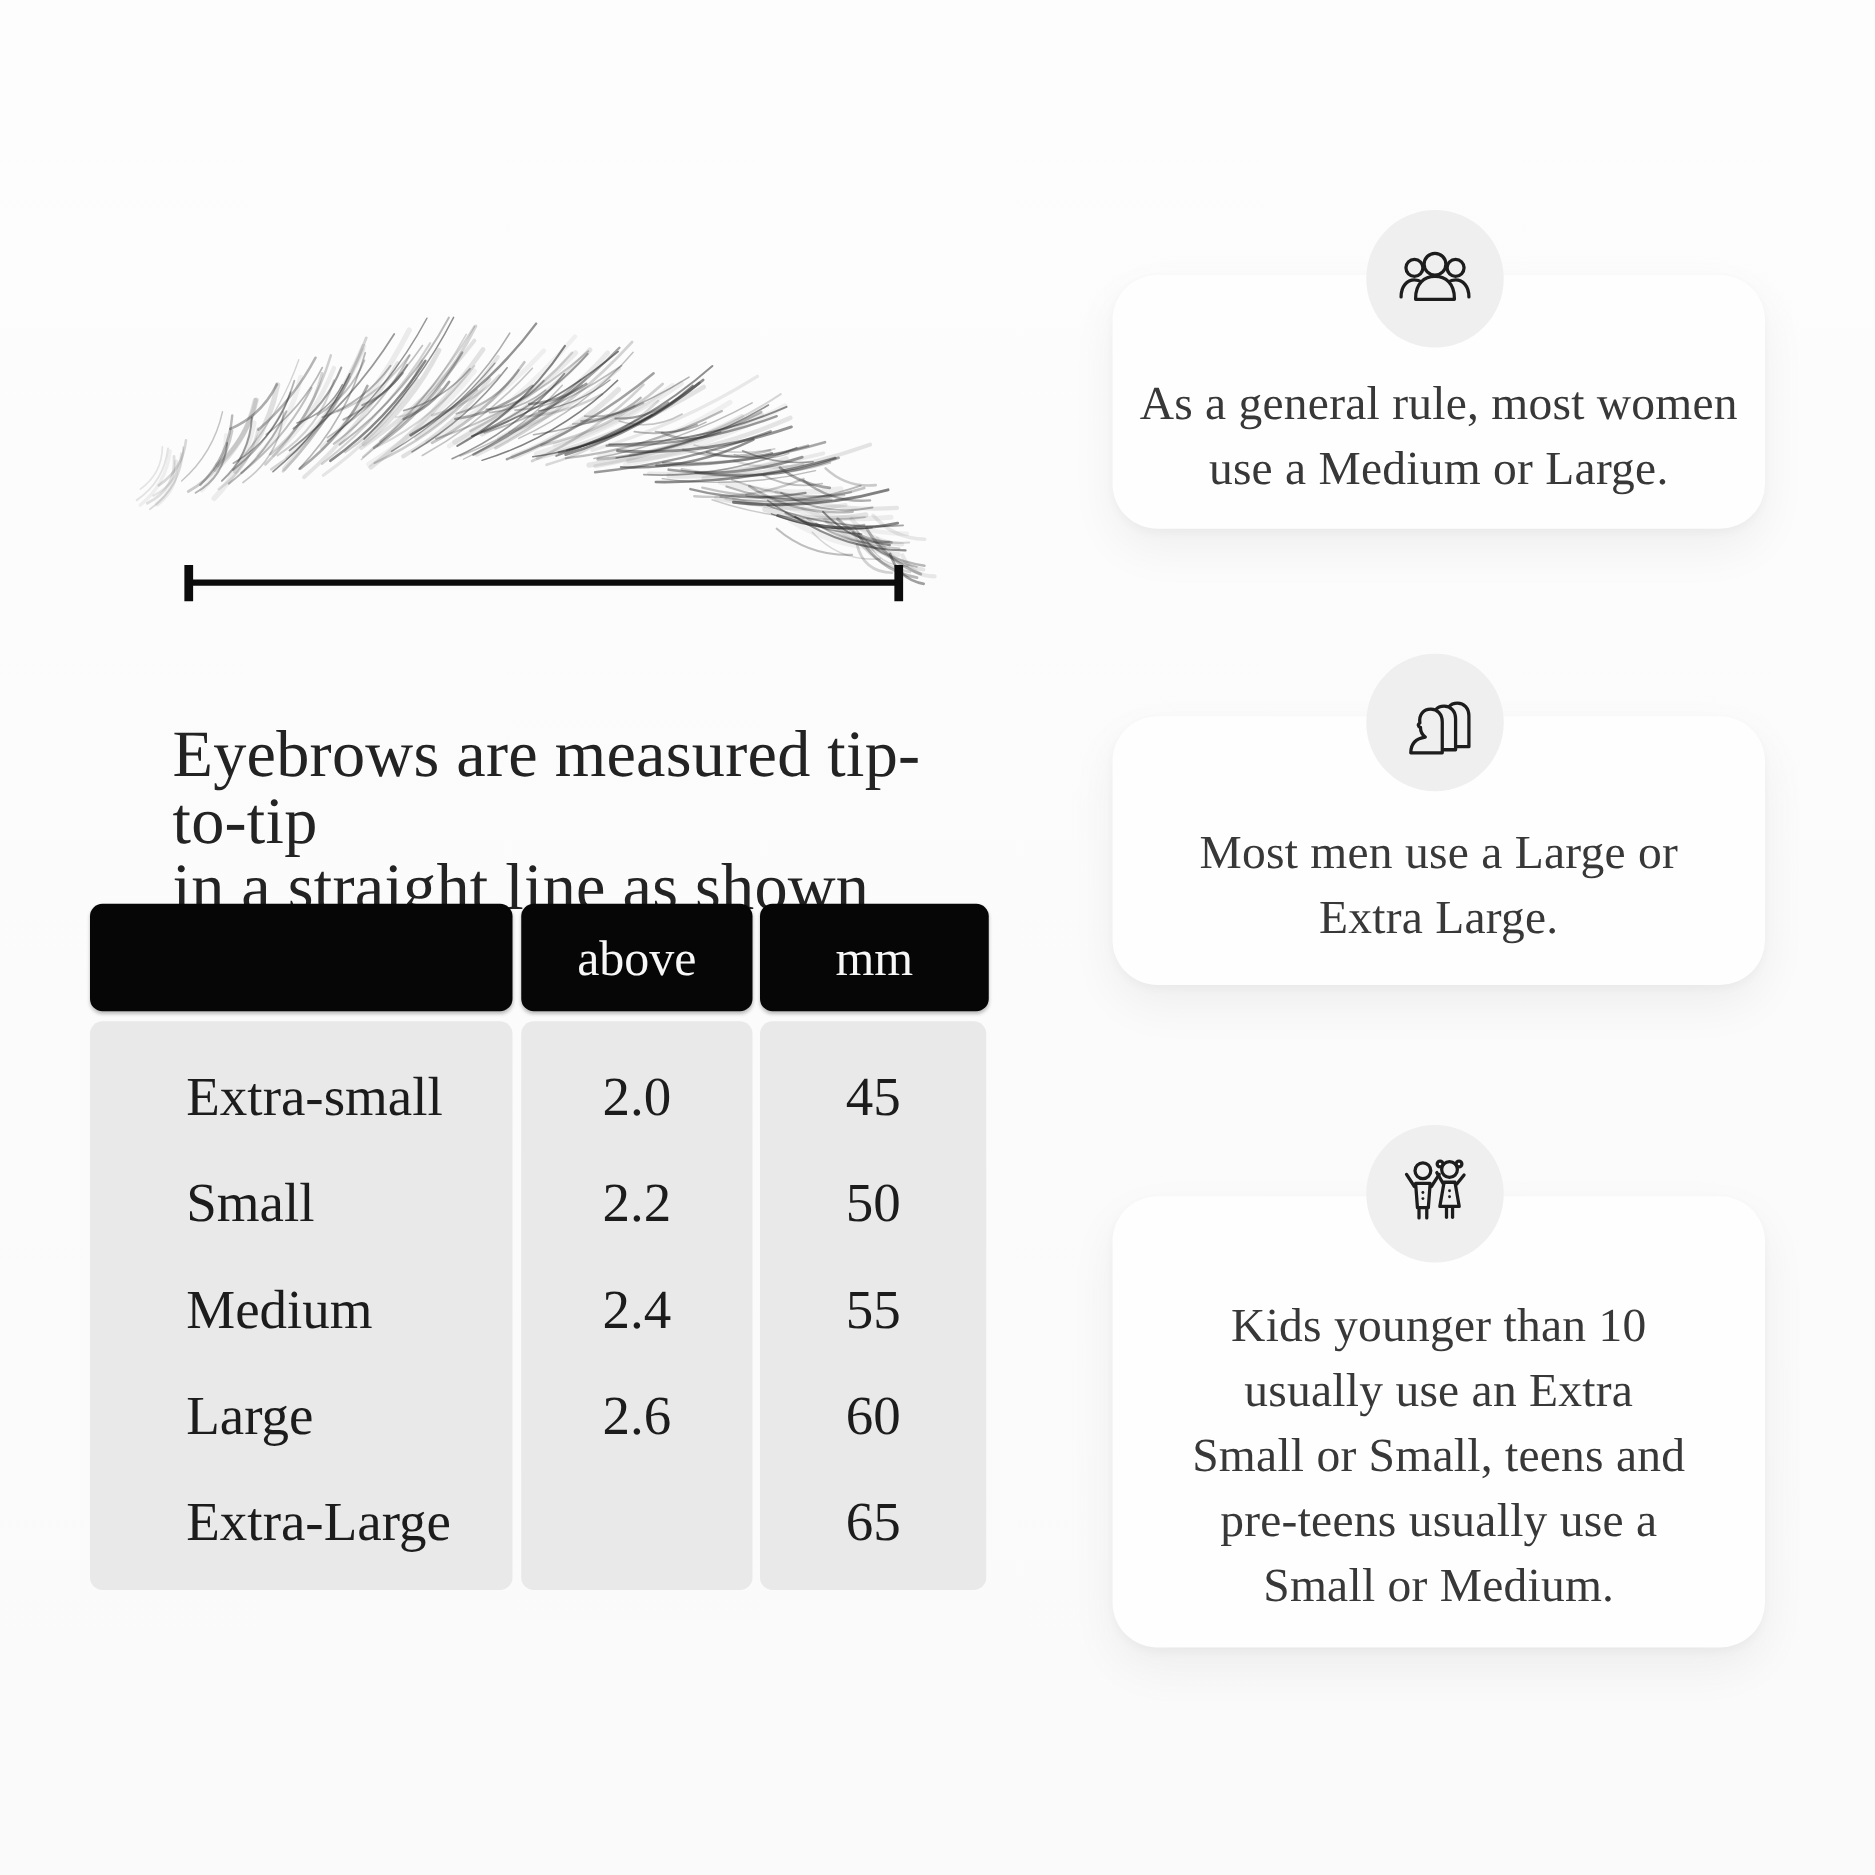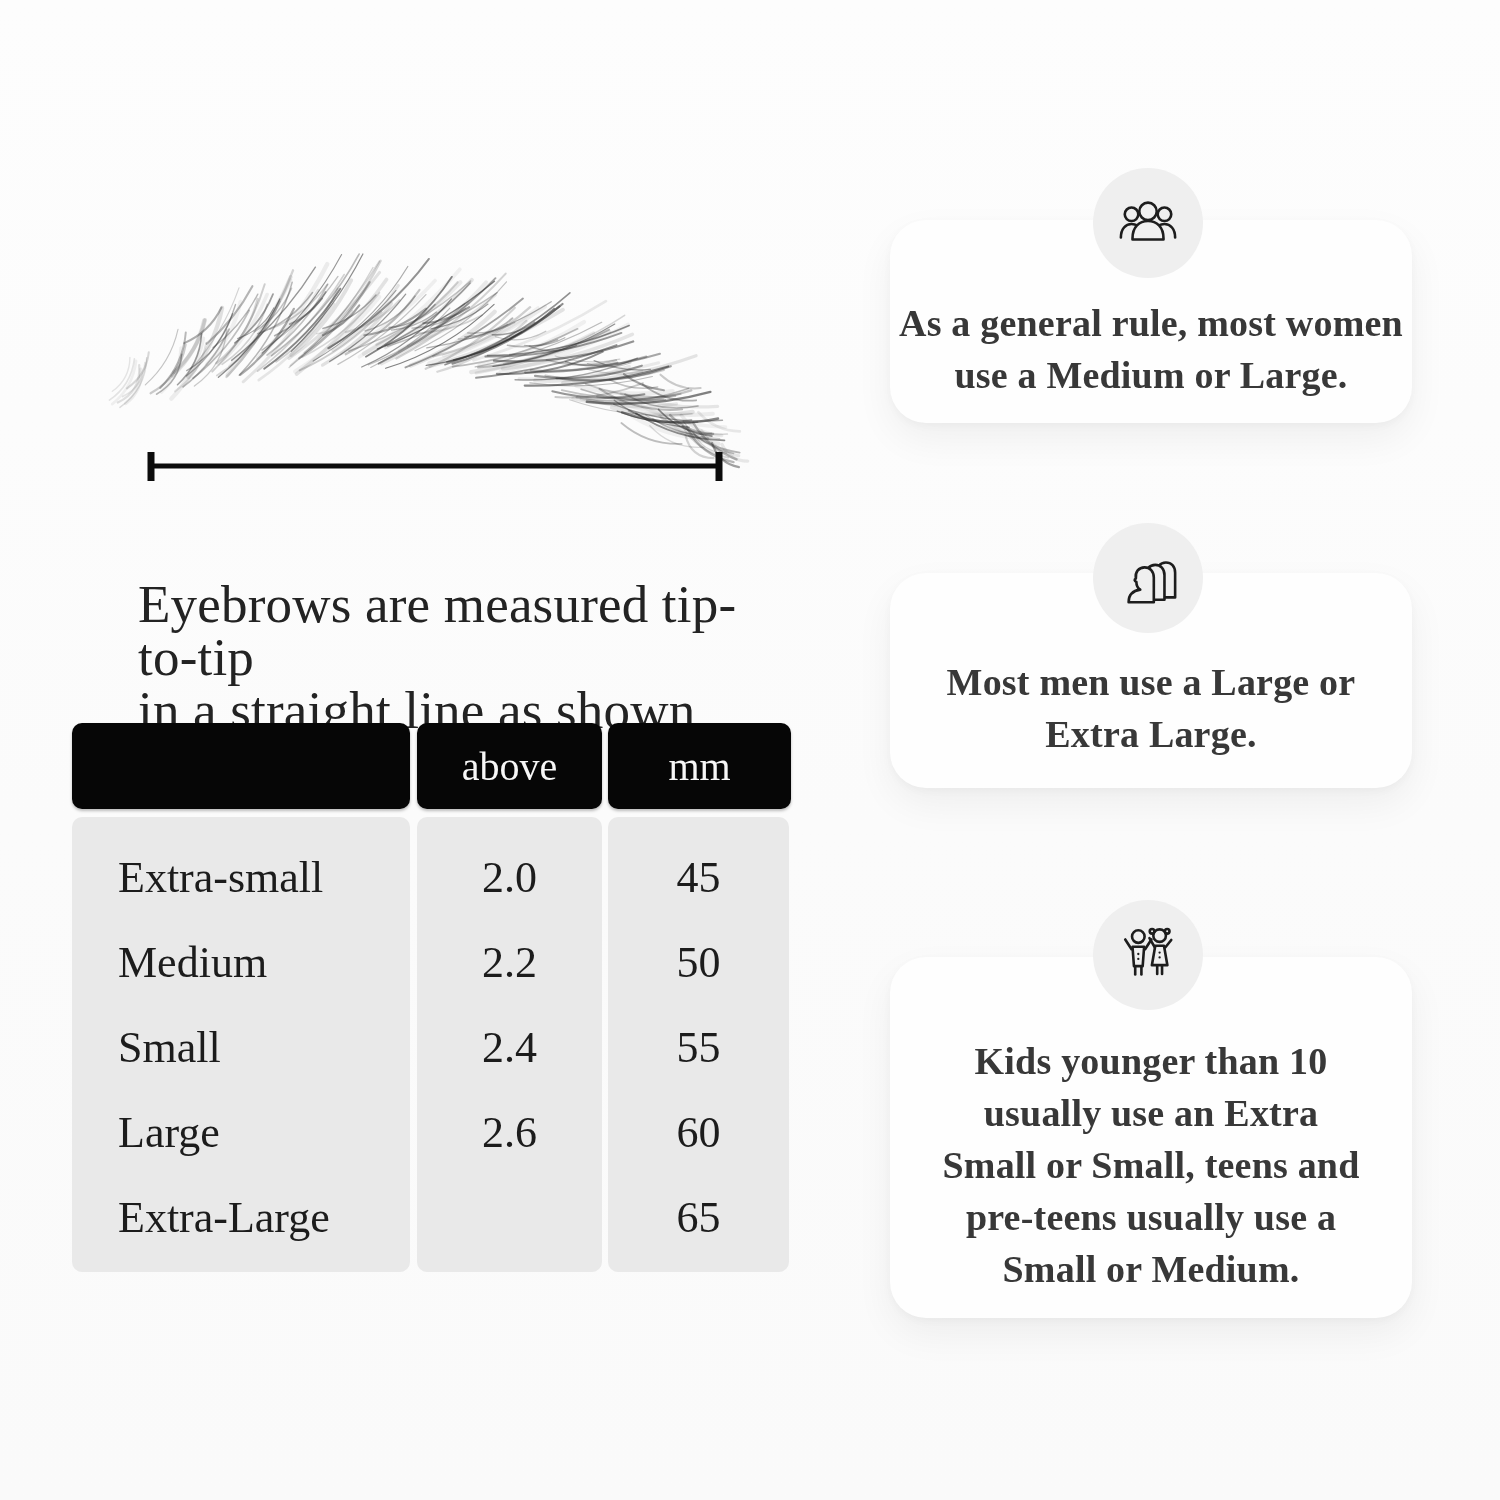--- a/index.html
+++ b/index.html
@@ -26,28 +26,28 @@
   .hdr-inches{left:417px;width:185px;}
   .hdr-mm{left:608px;width:183px;}
   .tbl-col{
     position:absolute;top:817px;height:455px;background:#e9e9e9;border-radius:10px;
     padding-top:18px;box-sizing:border-box;
   }
   .col-labels{left:72px;width:338px;}
   .col-inches{left:417px;width:185px;}
   .col-mm{left:608px;width:181px;}
   .cell{height:85px;display:flex;align-items:center;font-size:44px;color:#1c1c1c;}
-  .col-labels .cell{padding-left:46px;}
+  .col-labels .cell{padding-left:77px;}
   .col-inches .cell,.col-mm .cell{justify-content:center;}
   
   .card{
     position:absolute;left:890px;width:522px;background:#fefefe;border-radius:36px;
     box-shadow:0 16px 38px rgba(0,0,0,.055),0 3px 8px rgba(0,0,0,.03);
     display:flex;align-items:center;justify-content:center;
-    padding-top:55px;box-sizing:border-box;font-weight:bold;
+    padding-top:55px;box-sizing:border-box;
   }
   .card-1{top:220px;height:203px;}
   .card-2{top:573px;height:215px;}
   .card-3{top:957px;height:361px;}
   .card-text{
     margin:0;text-align:center;font-size:38px;line-height:52px;color:#383838;
     white-space:pre-line;letter-spacing:.2px;
   }
   .icon-circle{
     position:absolute;left:1093px;width:110px;height:110px;border-radius:50%;
@@ -294,22 +294,22 @@
   <p class="caption">Eyebrows are measured tip-to-tip
 in a straight line as shown above.</p>
 
   <div>
     <div class="tbl-hdr hdr-label"></div>
     <div class="tbl-hdr hdr-inches">above</div>
     <div class="tbl-hdr hdr-mm">mm</div>
 
     <div class="tbl-col col-labels">
       <div class="cell">Extra-small</div>
+      <div class="cell">Small</div>
       <div class="cell">Medium</div>
-      <div class="cell">Small</div>
       <div class="cell">Large</div>
       <div class="cell">Extra-Large</div>
     </div>
     <div class="tbl-col col-inches">
       <div class="cell">2.0</div>
       <div class="cell">2.2</div>
       <div class="cell">2.4</div>
       <div class="cell">2.6</div>
     </div>
     <div class="tbl-col col-mm">

